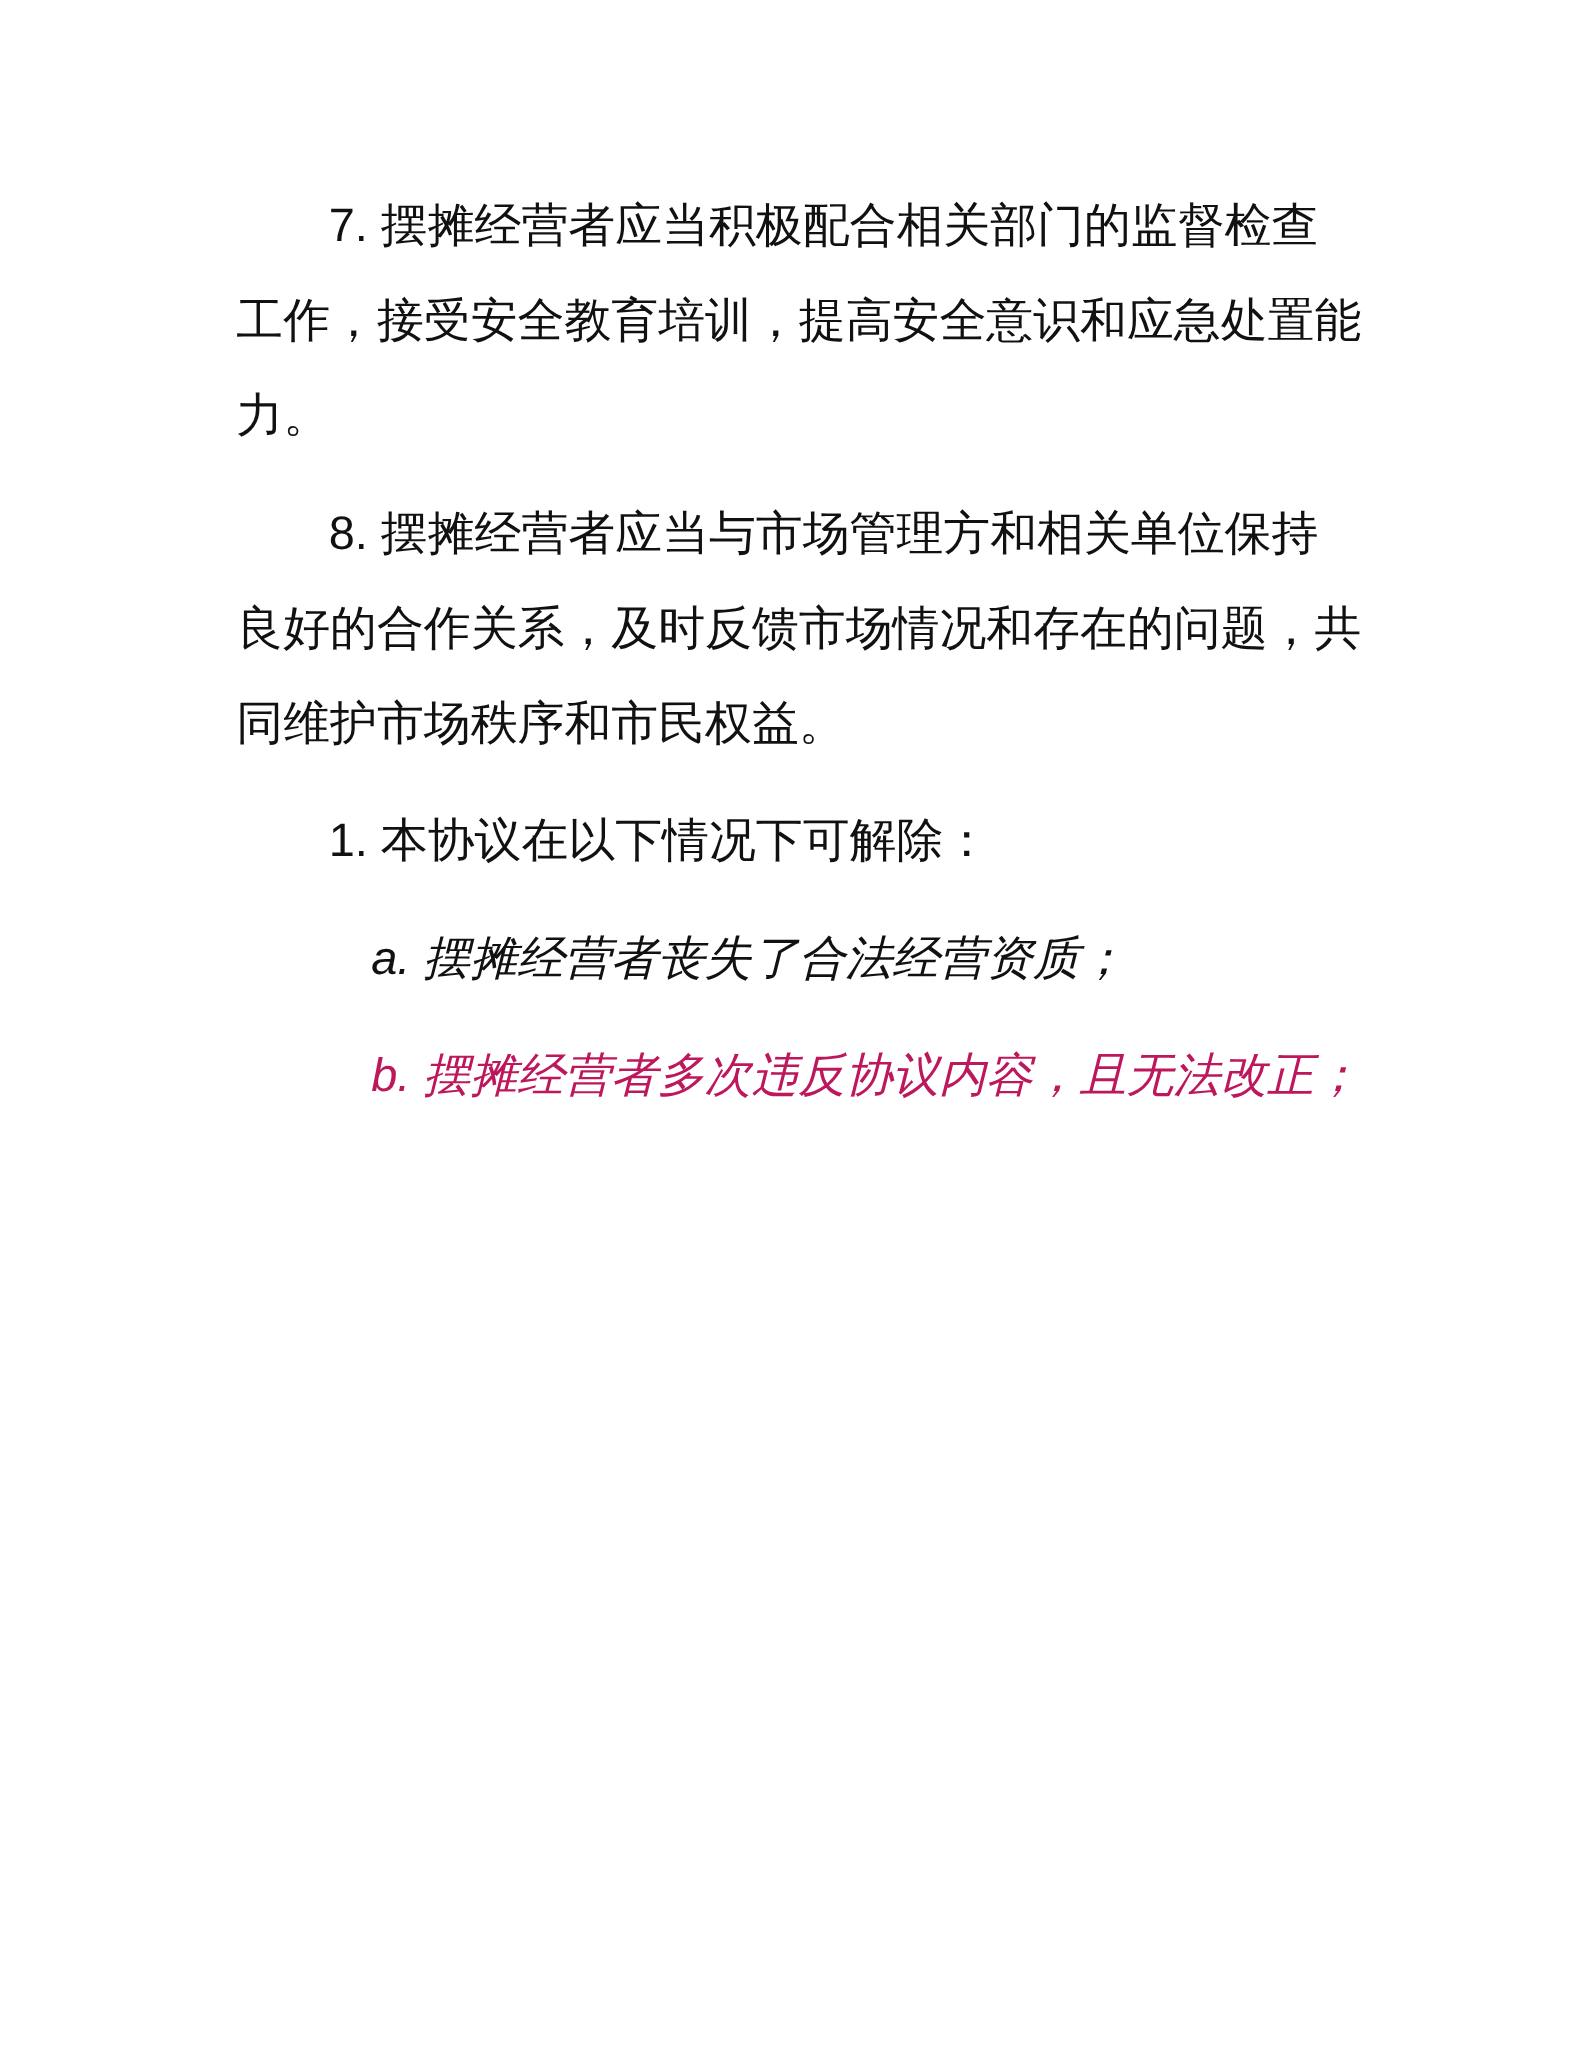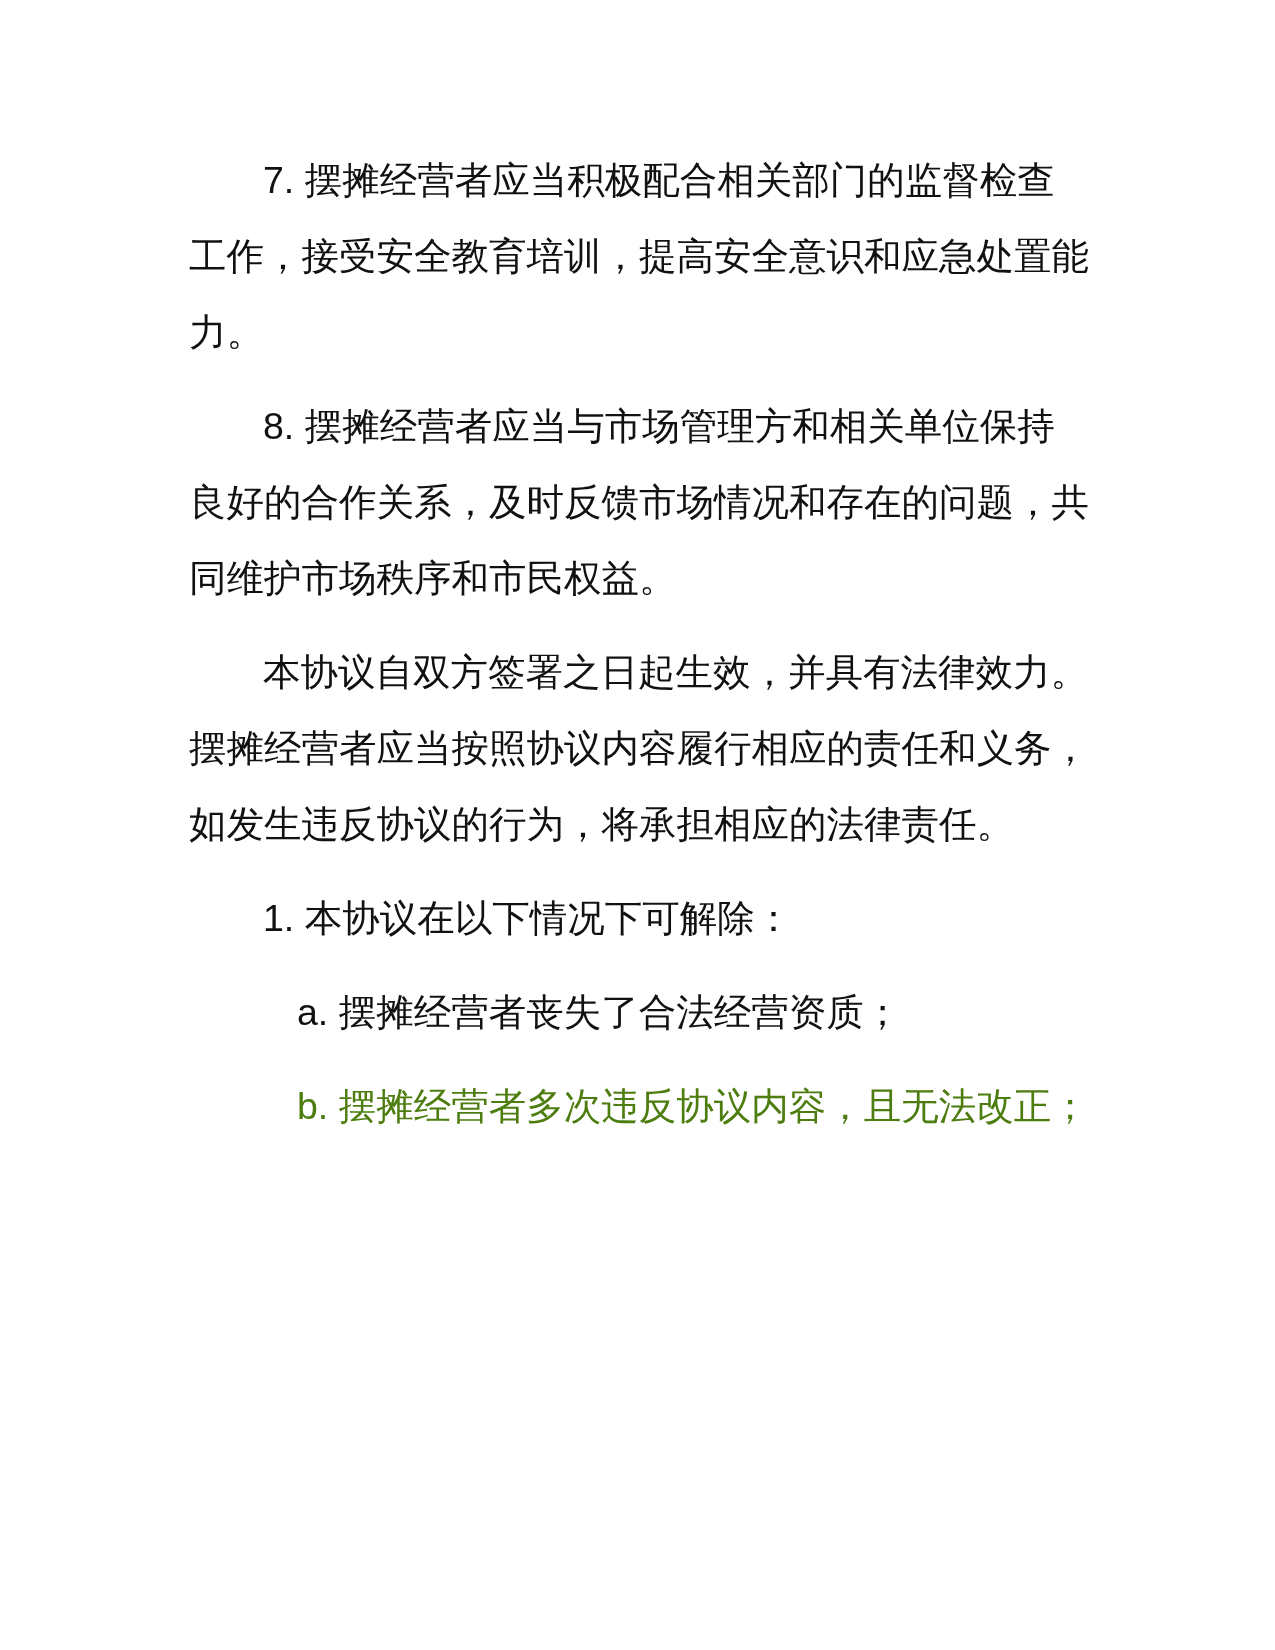--- a/index.html
+++ b/index.html
@@ -34,28 +34,28 @@
     text-align: left;
     word-break: break-all;
     line-break: anywhere;
     white-space: normal;
   }
   .indent-num {
     text-indent: 74px;
   }
   .indent-letter {
     text-indent: 108px;
+    font-style: italic;
   }
 </style>
 </head>
 <body style="background: rgb(255, 255, 255);">
 
 <div class="page">
   <div class="doc-body">
 
   <p class="para indent-num" style="color: rgb(17, 17, 17);">7. 摆摊经营者应当积极配合相关部门的监督检查工作，接受安全教育培训，提高安全意识和应急处置能力。</p>
       <p class="para indent-num" style="color: rgb(17, 17, 17);">8. 摆摊经营者应当与市场管理方和相关单位保持良好的合作关系，及时反馈市场情况和存在的问题，共同维护市场秩序和市民权益。</p>
-      <p class="para indent-num" style="color: rgb(17, 17, 17);">本协议自双方签署之日起生效，并具有法律效力。摆摊经营者应当按照协议内容履行相应的责任和义务，如发生违反协议的行为，将承担相应的法律责任。</p>
       <p class="para indent-num" style="color: rgb(17, 17, 17);">1. 本协议在以下情况下可解除：</p>
       <p class="para indent-letter" style="color: rgb(17, 17, 17);">a. 摆摊经营者丧失了合法经营资质；</p>
-      <p class="para indent-letter" style="color: #4d7c0f;">b. 摆摊经营者多次违反协议内容，且无法改正；</p>
+      <p class="para indent-letter" style="color: #be185d;">b. 摆摊经营者多次违反协议内容，且无法改正；</p>
     </div>
 </div>
 
 </body></html>

